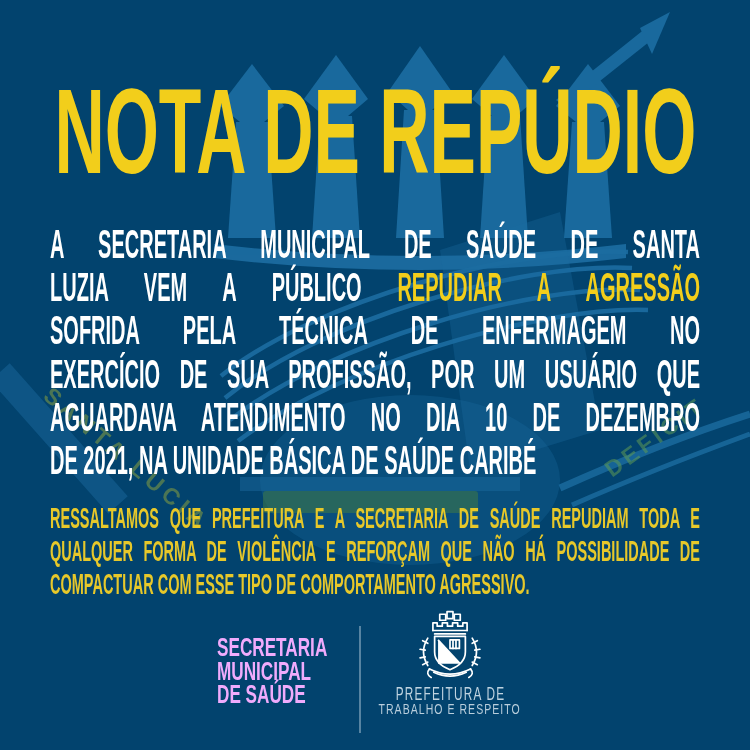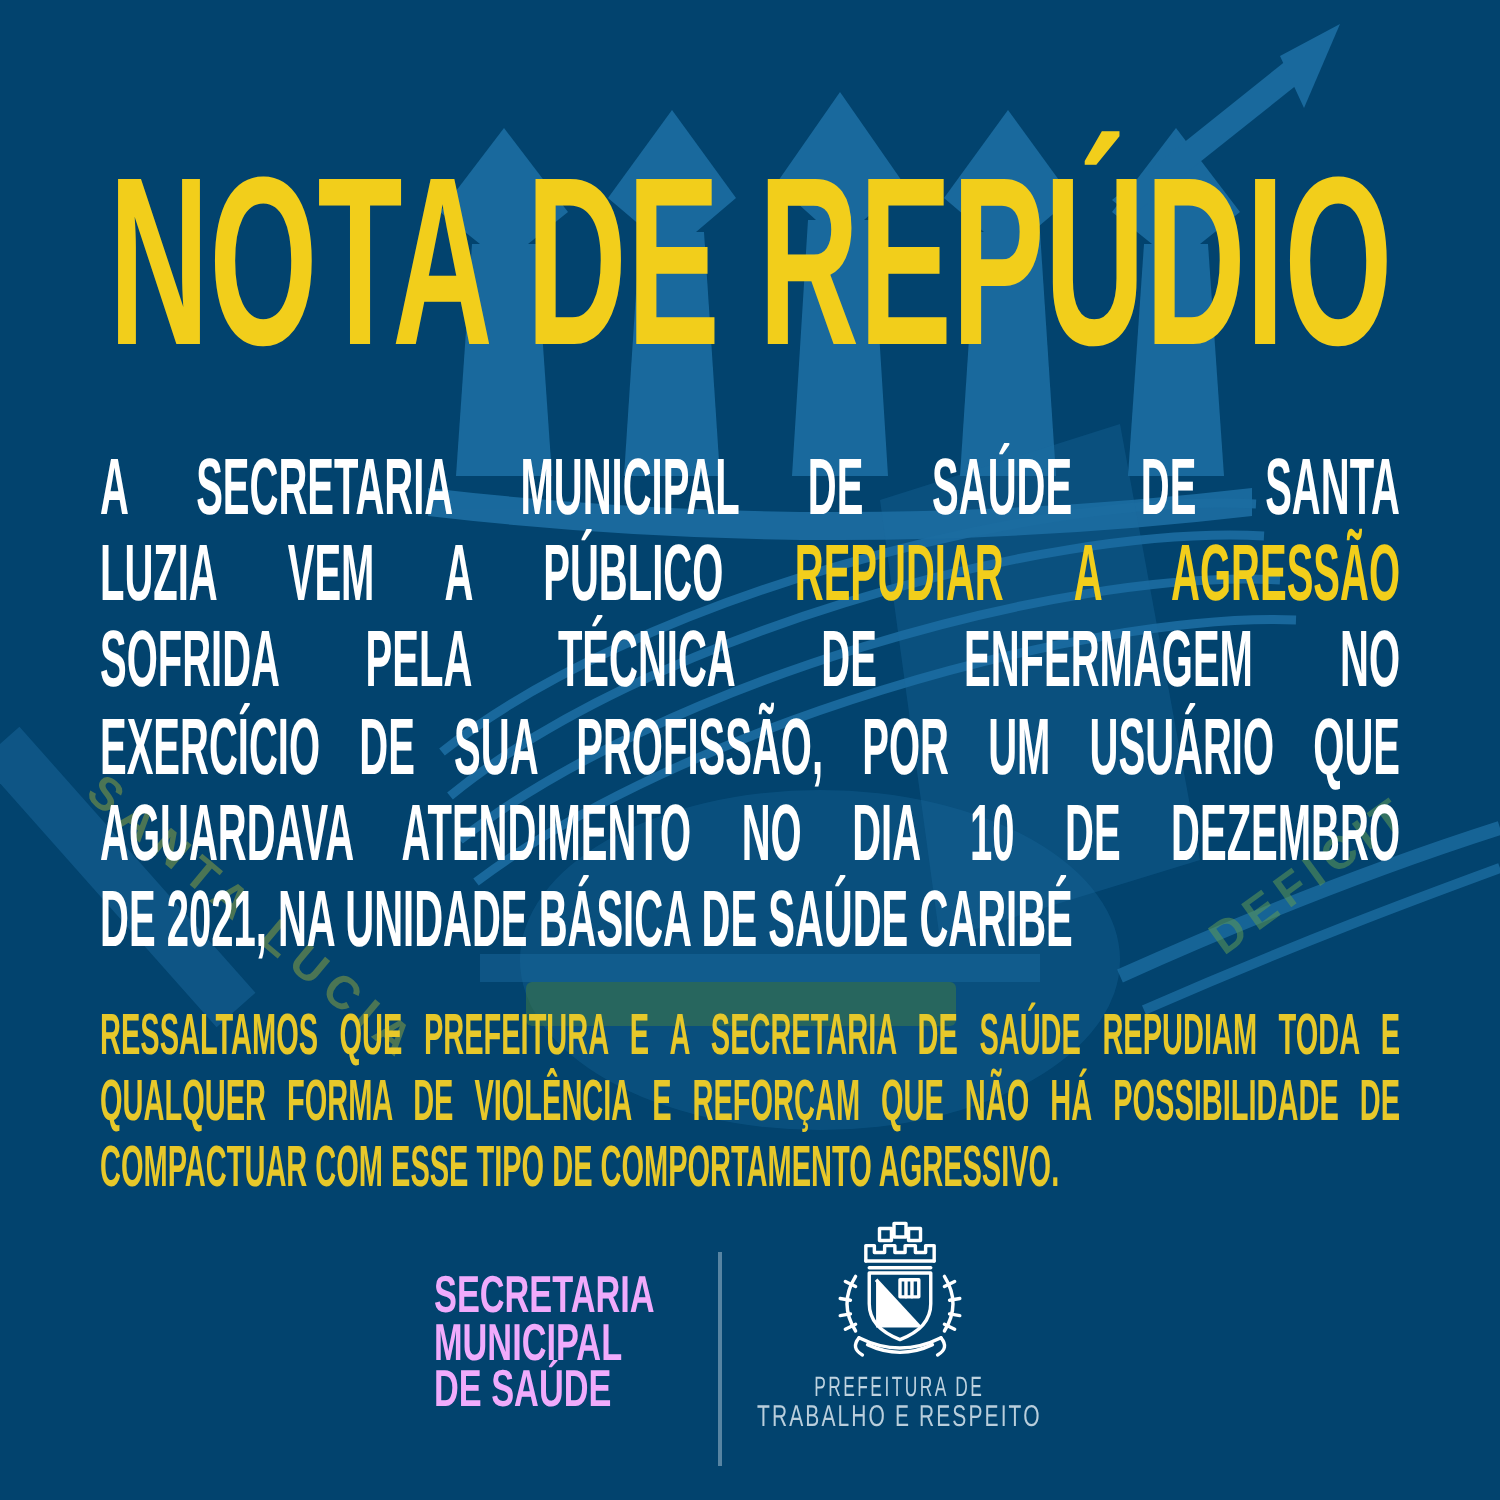--- a/index.html
+++ b/index.html
@@ -37,21 +37,21 @@
   }
   .p2 .line.last{text-align-last:left;}
   
   .dept{position:absolute;left:217px;top:636px;color:#f0abfc;}
   .dept .cond{transform:scaleX(0.66);transform-origin:left top;
     font-size:26px;line-height:23.5px;font-weight:bold;white-space:nowrap;}
   .divider{position:absolute;left:359px;top:626px;width:2px;height:107px;
     background:rgba(215,230,240,0.40);}
   .brand{position:absolute;left:330px;top:604px;width:240px;text-align:center;color:#fff;}
   .brand .crest{display:block;margin:0 auto;}
-  .brand .b1{font-size:14px;line-height:15px;color:#BFD3E0;white-space:nowrap;}
+  .brand .b1{font-size:19px;line-height:15px;color:#BFD3E0;white-space:nowrap;}
   .brand .b1 .cond-c{display:inline-block;transform:scaleX(0.62);transform-origin:center;letter-spacing:2px;}
   .brand .b2{font-size:31px;line-height:27px;font-weight:bold;color:#FFFFFF;white-space:nowrap;}
   .brand .b2 .cond-c{display:inline-block;transform:scaleX(0.58);transform-origin:center;}
   .brand .b3{font-size:15px;line-height:14px;margin-top:1px;color:#B9CEDC;white-space:nowrap;}
   .brand .b3 .cond-c{display:inline-block;transform:scaleX(0.70);transform-origin:center;letter-spacing:1.5px;}
 </style>
 </head>
 <body>
 
 <div class="page">

